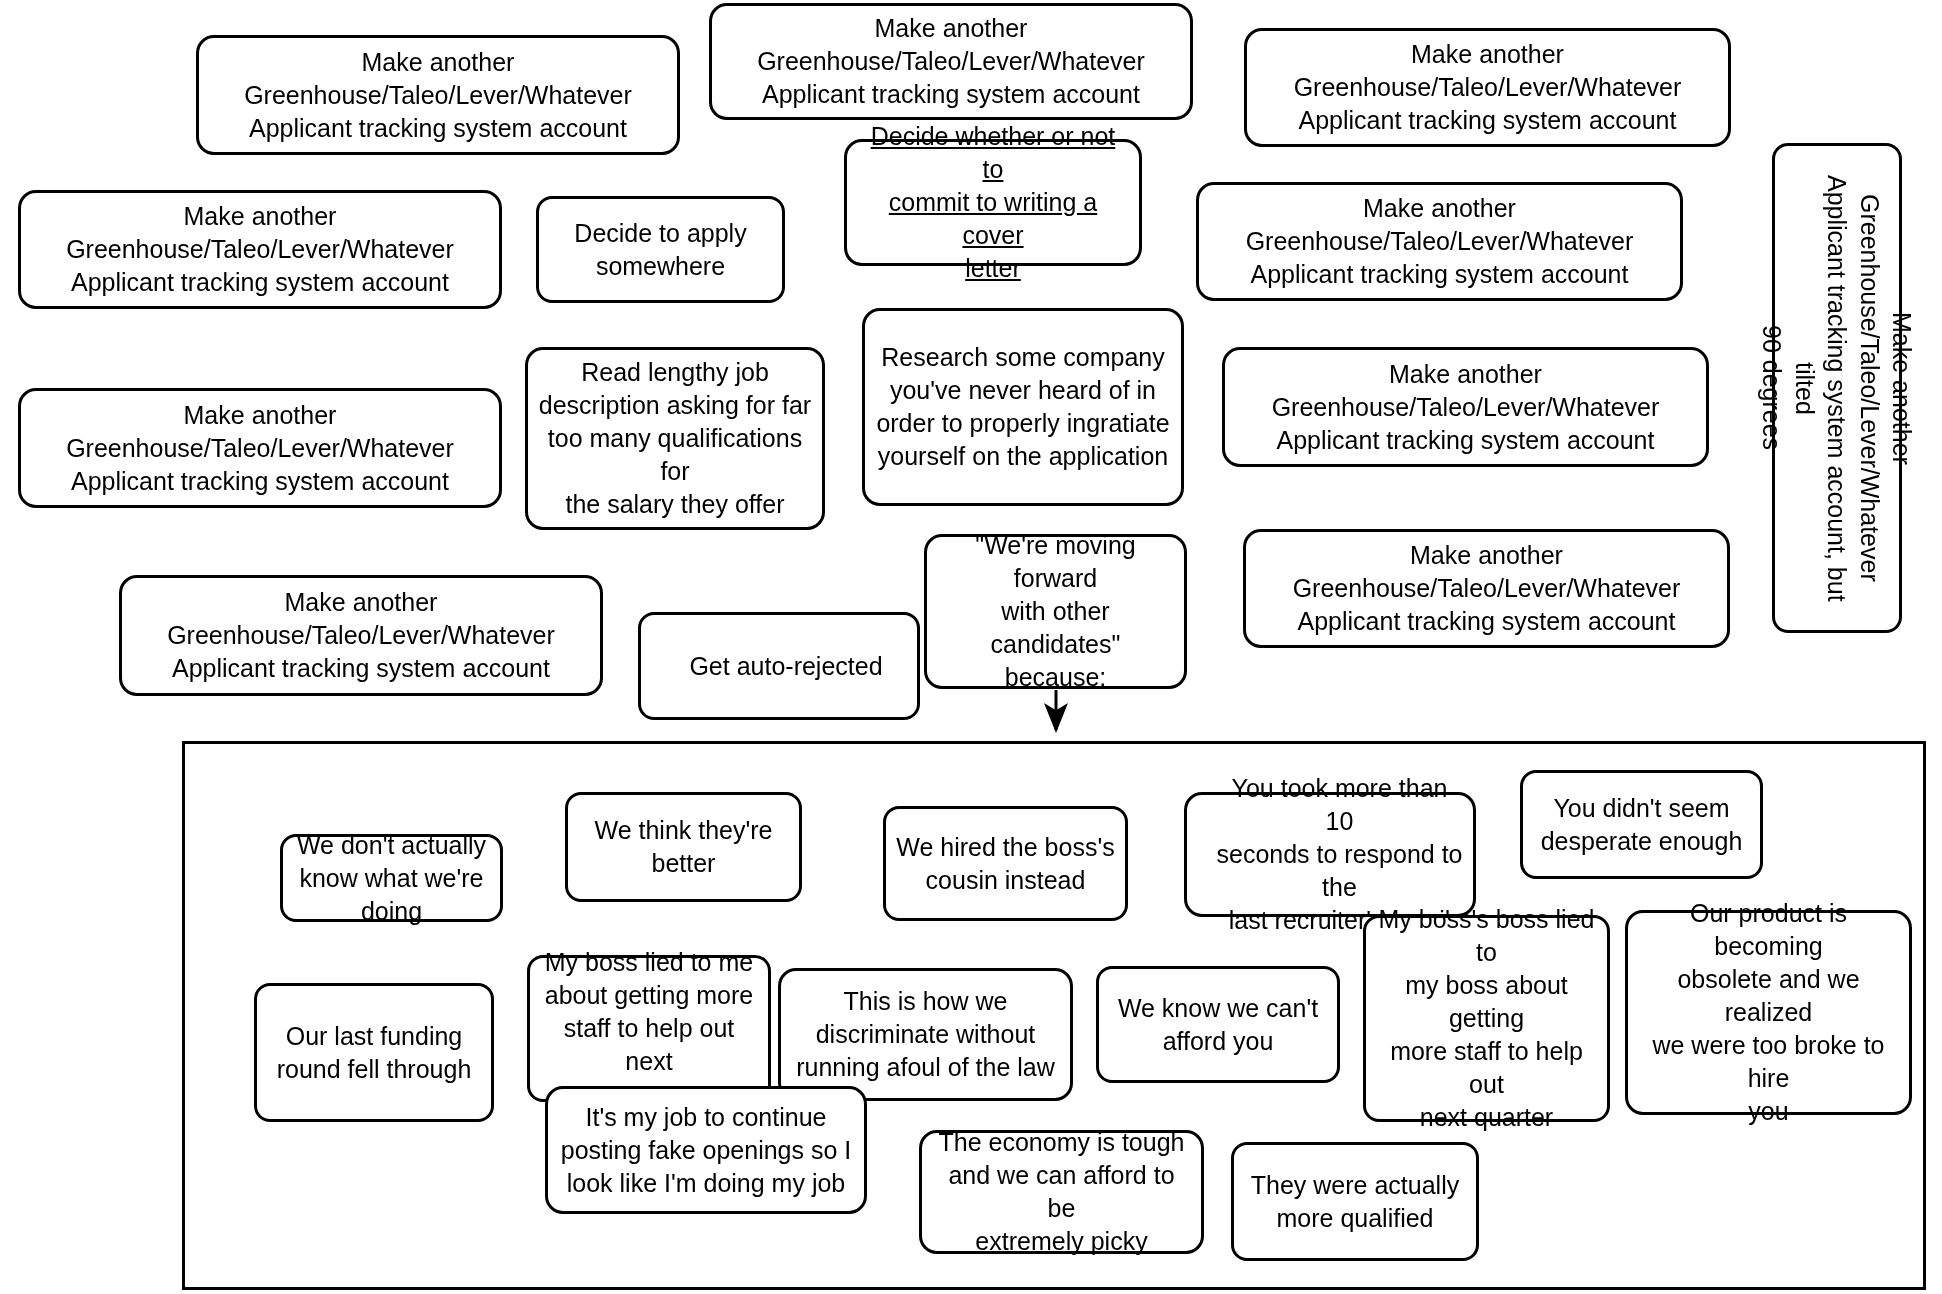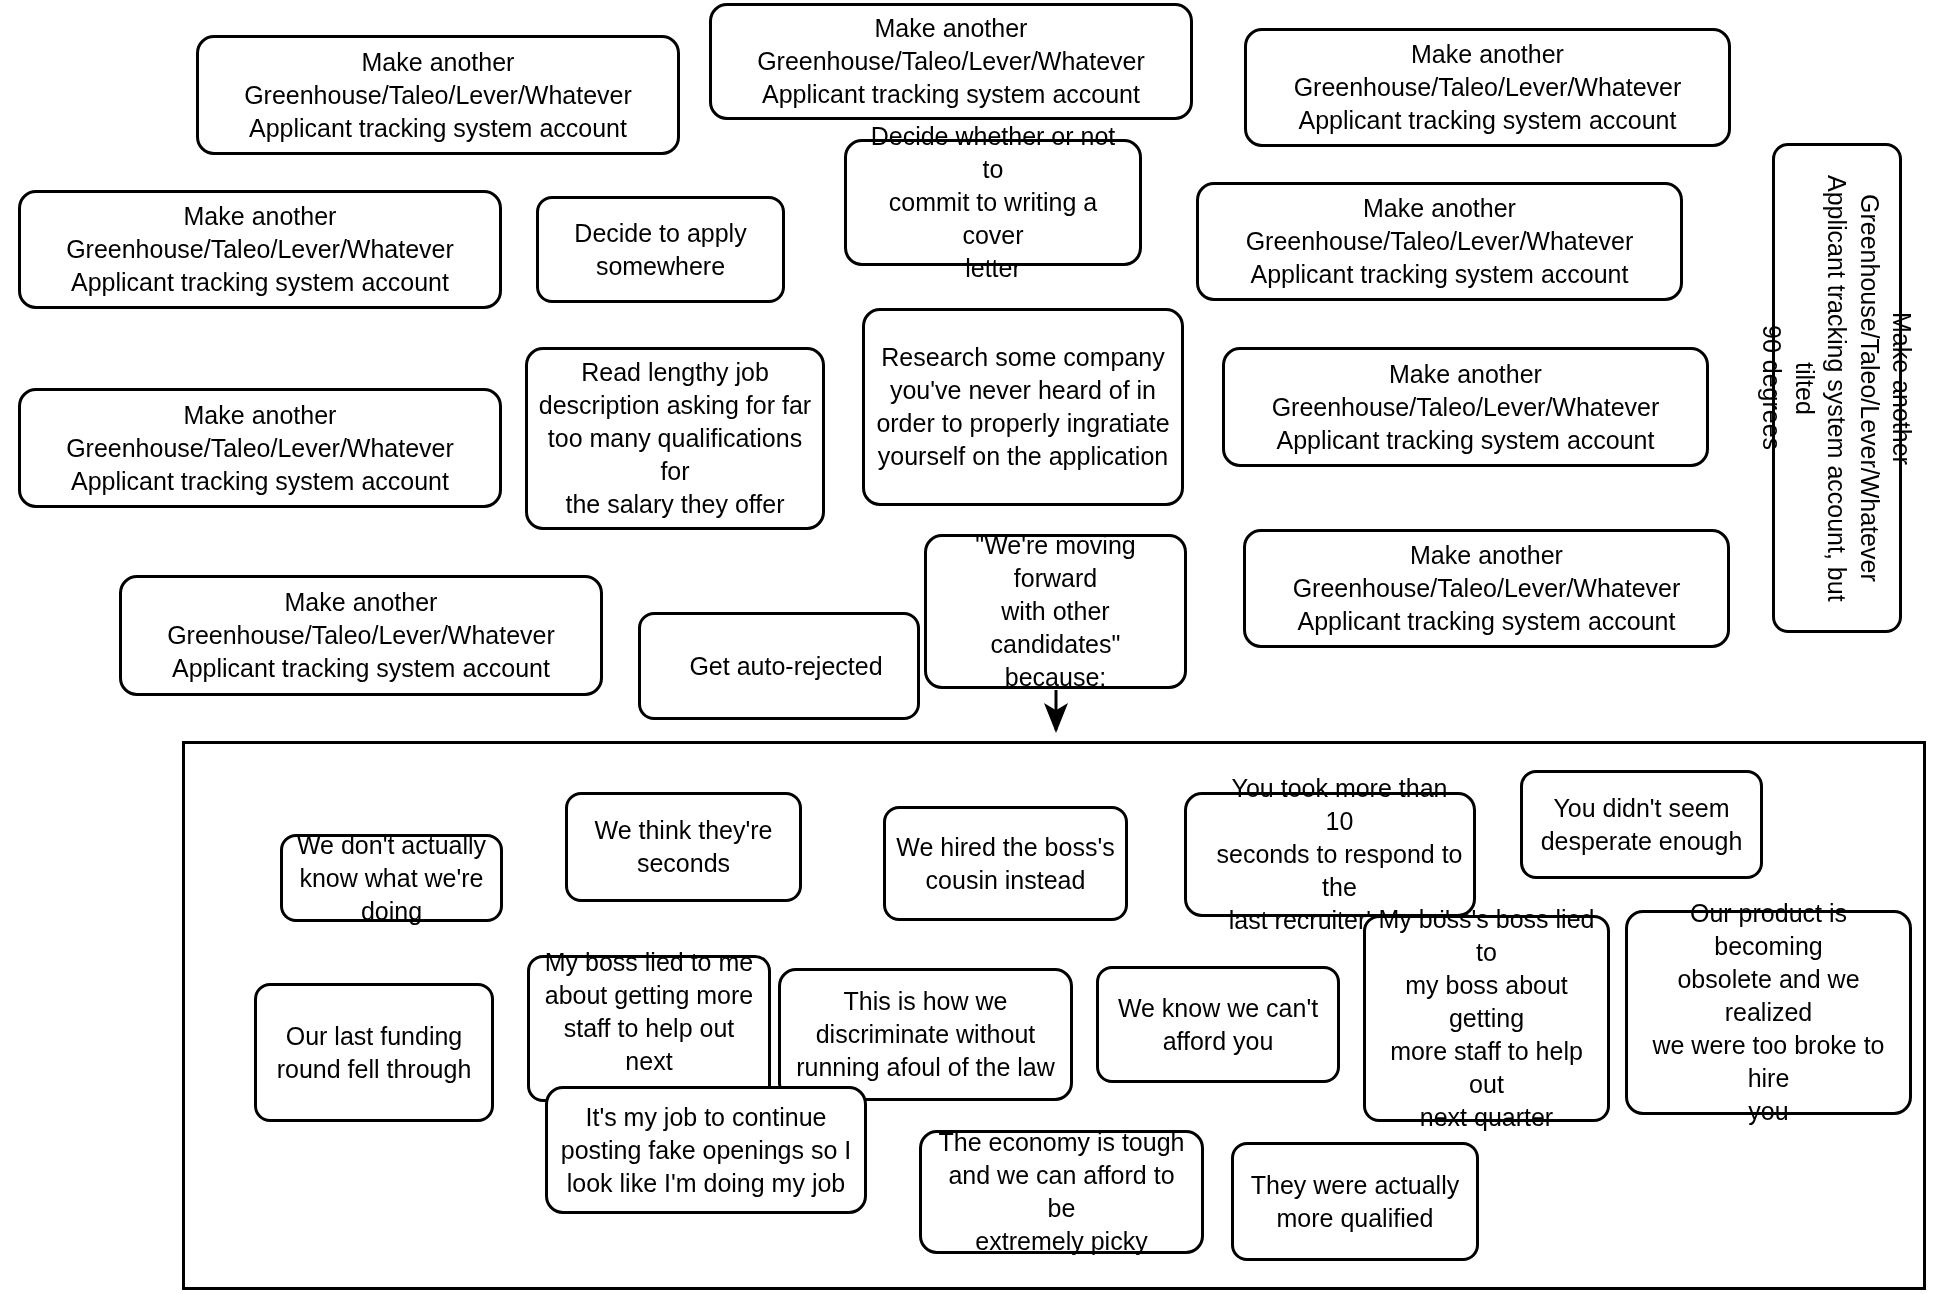--- a/index.html
+++ b/index.html
@@ -68,21 +68,21 @@
 Greenhouse/Taleo/Lever/Whatever
 Applicant tracking system account</span></div>
       <div class="node" style="left: 1244px; top: 28px; width: 487px; height: 119px;"><span>Make another
 Greenhouse/Taleo/Lever/Whatever
 Applicant tracking system account</span></div>
       <div class="node" style="left: 18px; top: 190px; width: 484px; height: 119px;"><span>Make another
 Greenhouse/Taleo/Lever/Whatever
 Applicant tracking system account</span></div>
       <div class="node narrow" style="left: 536px; top: 196px; width: 249px; height: 107px;"><span>Decide to apply
 somewhere</span></div>
-      <div class="node" style="left: 844px; top: 139px; width: 298px; height: 127px;"><span>Decide whether or not to
+      <div class="node" style="left: 844px; top: 139px; width: 298px; height: 127px; text-decoration: underline;"><span>Decide whether or not to
 commit to writing a cover
 letter</span></div>
       <div class="node" style="left: 1196px; top: 182px; width: 487px; height: 119px;"><span>Make another
 Greenhouse/Taleo/Lever/Whatever
 Applicant tracking system account</span></div>
       <div class="node" style="left: 18px; top: 388px; width: 484px; height: 120px;"><span>Make another
 Greenhouse/Taleo/Lever/Whatever
 Applicant tracking system account</span></div>
       <div class="node" style="left: 525px; top: 347px; width: 300px; height: 183px;"><span>Read lengthy job
 description asking for far
@@ -120,21 +120,21 @@
     <path d="M1056,690 L1056,730" stroke="#000000" stroke-width="3" fill="none" marker-end="url(#arrowhead)"></path>
   </svg>
 
   <div class="container-box" id="reasons-container" style="left: 182px; top: 741px; width: 1744px; height: 549px;"></div>
 
   <div class="layer-boxes" id="reason-layer">
       <div class="node narrow" style="left: 280px; top: 834px; width: 223px; height: 88px;"><span>We don't actually
 know what we're
 doing</span></div>
       <div class="node narrow" style="left: 565px; top: 792px; width: 237px; height: 110px;"><span>We think they're
-seconds</span></div>
+better</span></div>
       <div class="node narrow" style="left: 883px; top: 806px; width: 245px; height: 115px;"><span>We hired the boss's
 cousin instead</span></div>
       <div class="node" style="left: 1184px; top: 792px; width: 292px; height: 125px; padding-left: 29px;"><span>You took more than 10
 seconds to respond to the
 last recruiter's email</span></div>
       <div class="node narrow" style="left: 1520px; top: 770px; width: 243px; height: 109px;"><span>You didn't seem
 desperate enough</span></div>
       <div class="node narrow" style="left: 254px; top: 983px; width: 240px; height: 139px;"><span>Our last funding
 round fell through</span></div>
       <div class="node narrow" style="left: 527px; top: 955px; width: 244px; height: 147px;"><span>My boss lied to me

